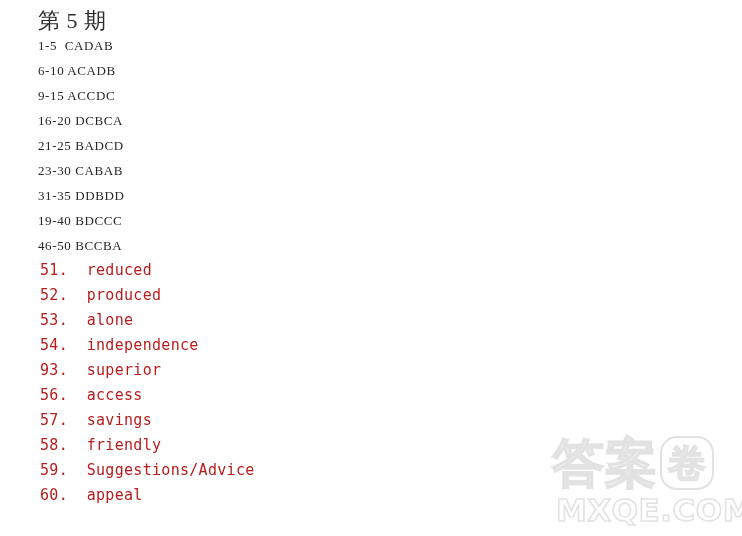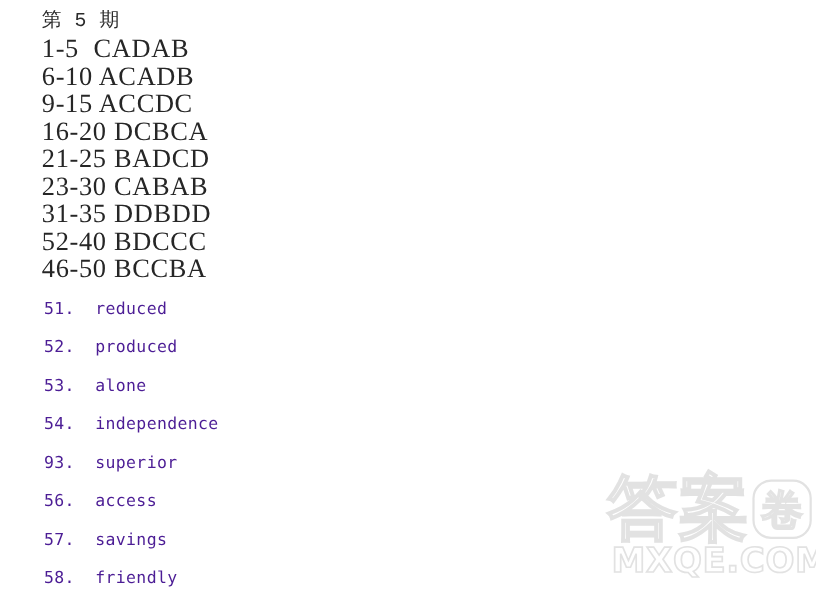--- a/index.html
+++ b/index.html
@@ -25,46 +25,45 @@
   }
 
   .content {
     position: absolute;
     left: 38px;
     top: 8px;
     width: 560px;
   }
 
   .doc-title {
-    font-family: Liberation Mono, monospace;
-    font-size: 18px;
+    font-family: Liberation Serif, serif;
+    font-size: 22px;
     line-height: 25px;
     letter-spacing: 0.5px;
     color: #2b2b2b;
     white-space: pre;
   }
 
   .answer-line {
     font-family: "Liberation Serif", "DejaVu Serif", serif;
-    font-size: 24px;
+    font-size: 13px;
     line-height: 25px;
     letter-spacing: 0.6px;
     color: #262626;
     white-space: pre;
   }
 
   .word-item {
     font-family: "DejaVu Sans Mono", "Liberation Mono", monospace;
     font-size: 15px;
     line-height: 25px;
     letter-spacing: 0.3px;
-    color: #4c1d95;
+    color: #b91c1c;
     white-space: pre;
     margin-left: 2px;
-    margin-top: 10px;
   }
 
   
   .watermark {
     position: absolute;
     left: 552px;
     top: 430px;
     width: 186px;
     height: 104px;
     pointer-events: none;
@@ -73,21 +72,21 @@
   .wm-row {
     position: absolute;
     left: 0;
     top: 2px;
     display: flex;
     align-items: center;
     height: 62px;
   }
   .wm-cjk {
     font-family: "DejaVu Sans", sans-serif;
-    font-size: 64px;
+    font-size: 52px;
     line-height: 56px;
     font-weight: bold;
     color: transparent;
     -webkit-text-stroke: 1.6px #e2e2e2;
     letter-spacing: 1px;
   }
   .wm-badge {
     width: 54px;
     height: 54px;
     margin-left: 2px;
@@ -130,33 +129,34 @@
     <div class="doc-title">第 5 期</div>
 
     <div>
       <div class="answer-line">1-5  CADAB</div>
       <div class="answer-line">6-10 ACADB</div>
       <div class="answer-line">9-15 ACCDC</div>
       <div class="answer-line">16-20 DCBCA</div>
       <div class="answer-line">21-25 BADCD</div>
       <div class="answer-line">23-30 CABAB</div>
       <div class="answer-line">31-35 DDBDD</div>
-      <div class="answer-line">52-40 BDCCC</div>
+      <div class="answer-line">19-40 BDCCC</div>
       <div class="answer-line">46-50 BCCBA</div>
     </div>
 
     <div>
       <div class="word-item">51.  reduced</div>
       <div class="word-item">52.  produced</div>
       <div class="word-item">53.  alone</div>
       <div class="word-item">54.  independence</div>
       <div class="word-item">93.  superior</div>
       <div class="word-item">56.  access</div>
       <div class="word-item">57.  savings</div>
       <div class="word-item">58.  friendly</div>
+      <div class="word-item">59.  Suggestions/Advice</div>
       <div class="word-item">60.  appeal</div>
     </div>
 
   </div>
 
   <div class="watermark">
     <div class="wm-row">
       <span class="wm-cjk">答案</span>
       <span class="wm-badge">
         <span class="wm-badge-char">卷</span>

